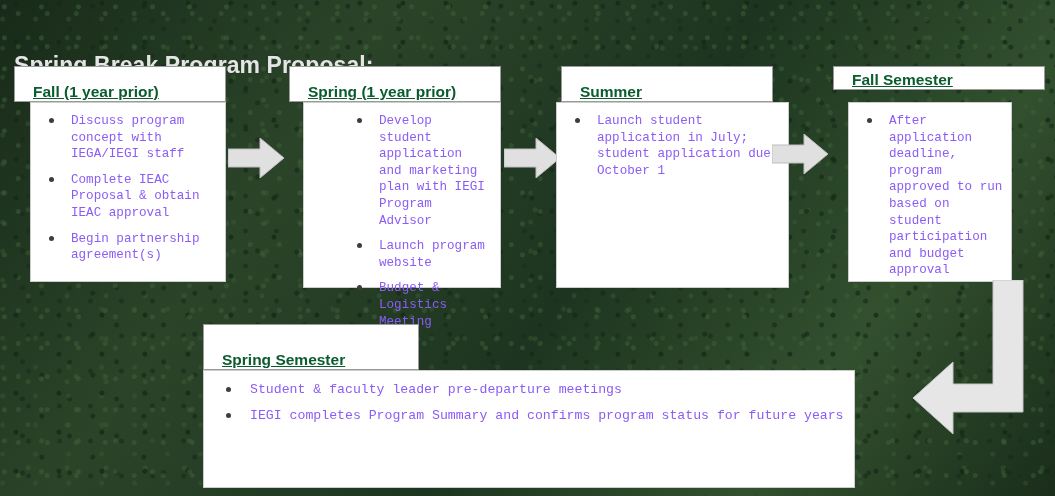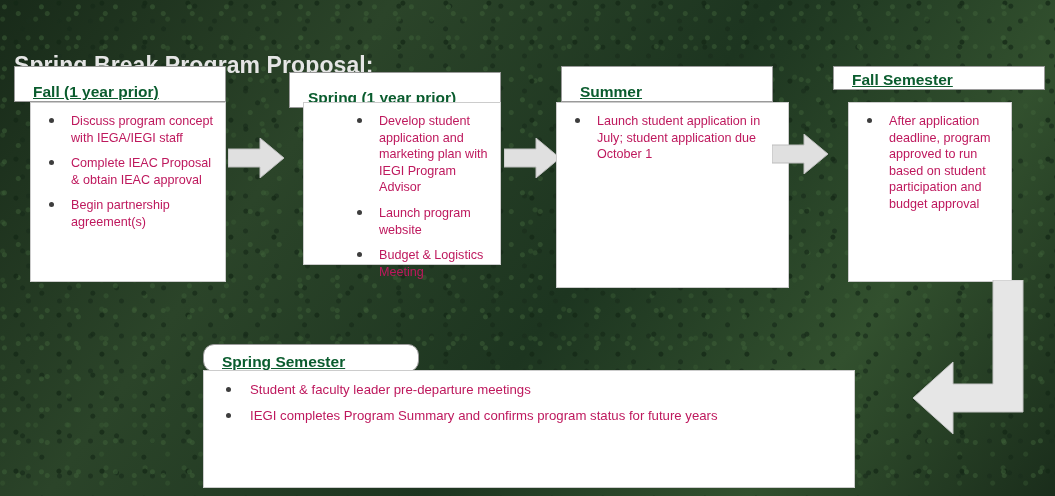--- a/index.html
+++ b/index.html
@@ -70,21 +70,22 @@
     margin: 0;
     padding: 0;
     list-style: none;
   }
   ul.bullets li {
     position: relative;
     padding-left: 30px;
     margin-bottom: 9px;
     font-size: 12.6px;
     line-height: 1.32;
-    color: #be185d;
+    color: #8b5cf6;
+    font-family: Liberation Mono, monospace;
   }
   ul.bullets li:last-child { margin-bottom: 0; }
   ul.bullets li::before {
     content: "";
     position: absolute;
     left: 8px;
     top: 5px;
     width: 5px;
     height: 5px;
     border-radius: 50%;
@@ -99,30 +100,30 @@
   }
   ul.bullets.wide li::before {
     left: 12px;
     top: 6px;
   }
 
   
   #col1-hdr { left: 14px;  top: 66px; width: 212px; height: 36px; }
   #col1-body{ left: 30px;  top: 102px; width: 196px; height: 180px; }
 
-  #col2-hdr { left: 289px; top: 72px; width: 212px; height: 36px; }
-  #col2-body{ left: 303px; top: 102px; width: 198px; height: 163px; padding-left: 45px; }
+  #col2-hdr { left: 289px; top: 66px; width: 212px; height: 36px; }
+  #col2-body{ left: 303px; top: 102px; width: 198px; height: 186px; padding-left: 45px; }
 
   #col3-hdr { left: 561px; top: 66px; width: 212px; height: 36px; }
   #col3-body{ left: 556px; top: 102px; width: 233px; height: 186px; }
 
   #col4-hdr { left: 833px; top: 66px; width: 212px; height: 24px; }
   #col4-body{ left: 848px; top: 102px; width: 164px; height: 180px; }
 
-  #col5-hdr { left: 203px; top: 344px; width: 216px; height: 28px; border-radius: 11px; }
+  #col5-hdr { left: 203px; top: 324px; width: 216px; height: 46px; }
   #col5-body{ left: 203px; top: 370px; width: 652px; height: 118px; }
 
   
   .arrow-right {
     position: absolute;
     width: 56px;
     height: 40px;
   }
   #arrow1 { left: 228px; top: 138px; }
   #arrow2 { left: 504px; top: 138px; }

